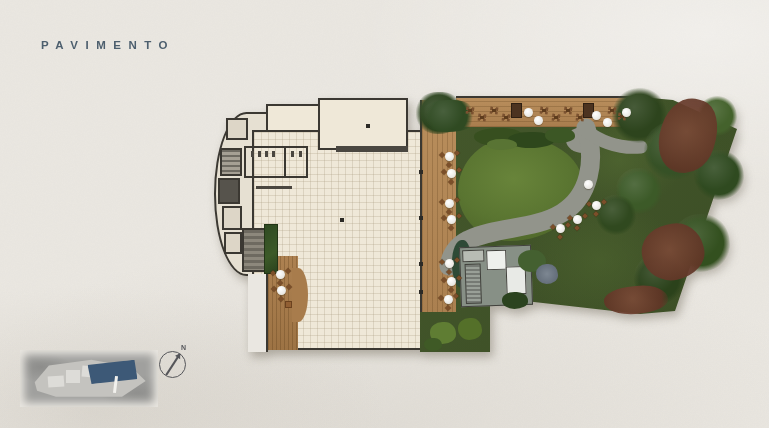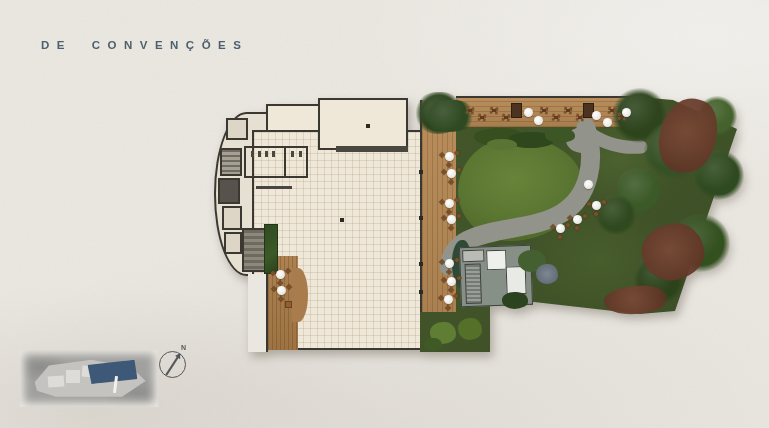--- a/index.html
+++ b/index.html
@@ -153,21 +153,21 @@
   <svg class="paper-noise" width="769" height="428">
     <filter id="grain">
         <feTurbulence type="fractalNoise" baseFrequency="0.9" numOctaves="2" result="n"></feTurbulence>
       <feColorMatrix in="n" type="matrix" values="0 0 0 0 0.45  0 0 0 0 0.43  0 0 0 0 0.39  0 0 0 0.08 0"></feColorMatrix>
     </filter>
     <rect width="769" height="428" filter="url(#grain)"></rect>
   </svg>
   <div class="paper-shade"></div>
 
   <div class="title-block">
-    <span class="title-line">DE CONVENÇÕES</span>
+    <span class="title-line">PAVIMENTO</span>
   </div>
 
   <div class="plan">
 
     <div class="garden"></div>
     <div class="lawn"></div>
 
     <svg class="garden-svg" width="769" height="428">
       <ellipse cx="583" cy="140" rx="17" ry="13" fill="#92948b"></ellipse>
       <path d="M586,128 C596,160 590,196 562,213 C534,230 498,226 468,240 C456,246 451,255 449,266" fill="none" stroke="#92948b" stroke-width="19" stroke-linecap="round"></path>

